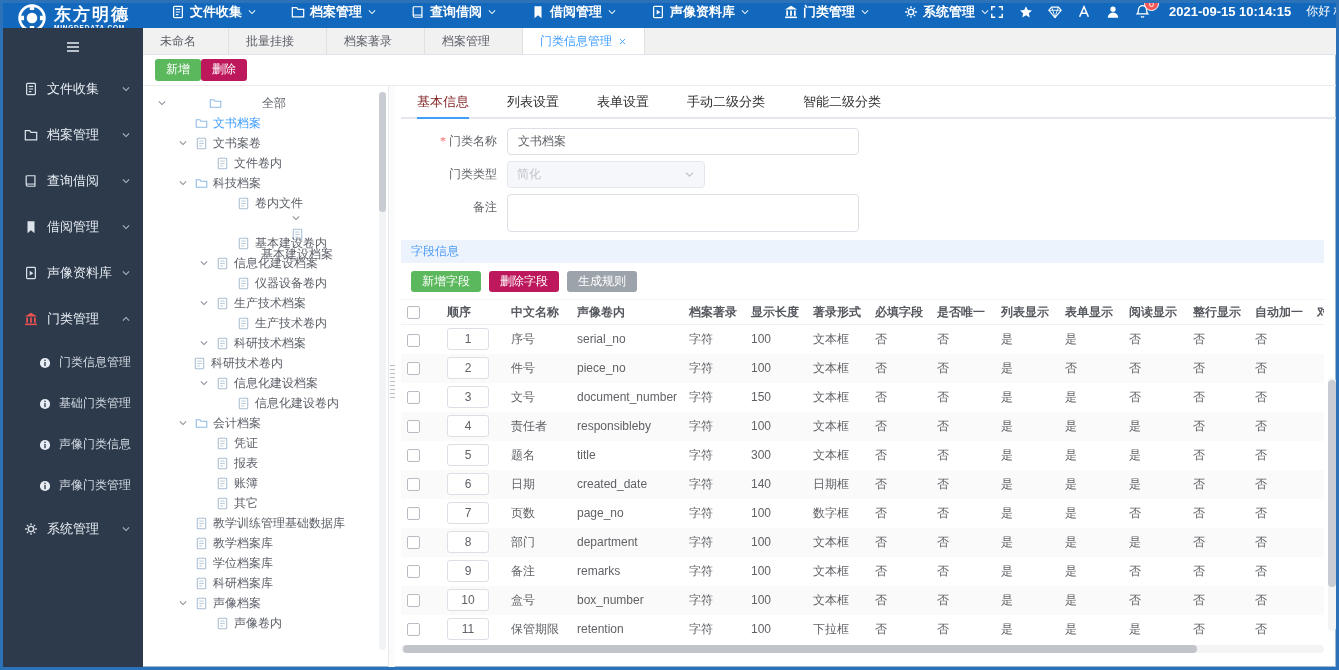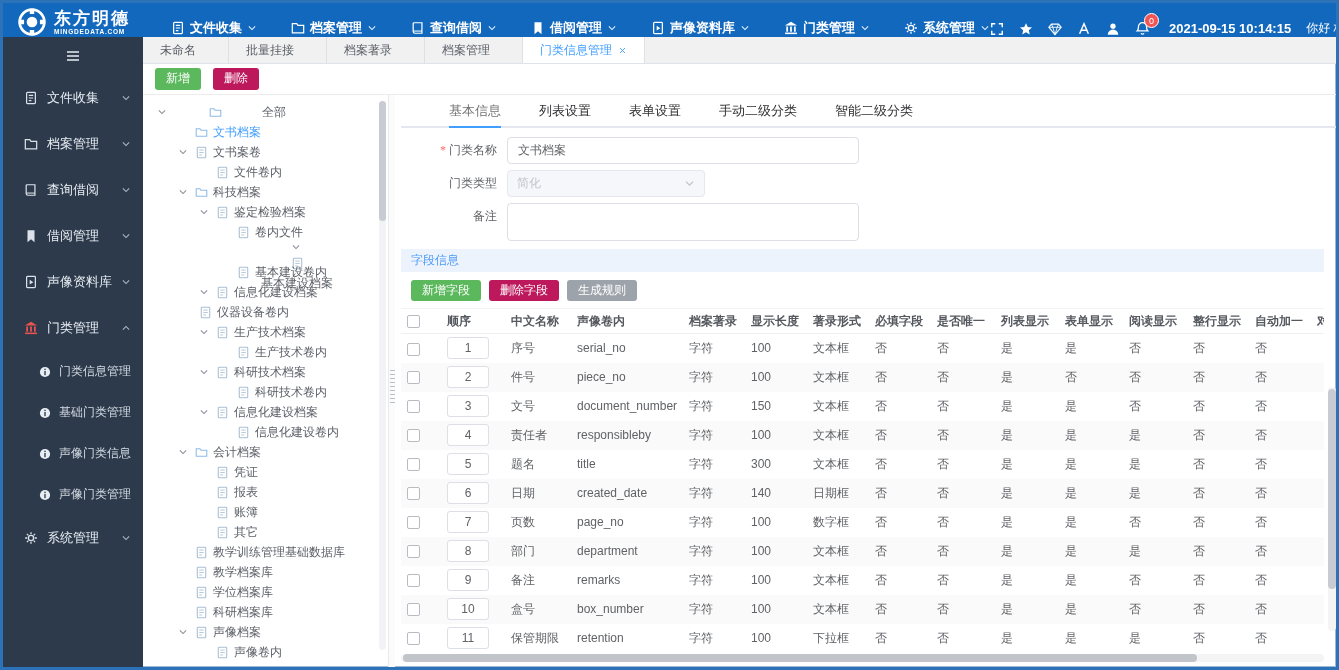--- a/index.html
+++ b/index.html
@@ -1,21 +1,21 @@
 <!DOCTYPE html>
 <html><head>
 <meta charset="utf-8">
 <style>
   html,body{margin:0;padding:0;background:#e8edf2;}
   body{width:1339px;height:670px;font-family:"Liberation Sans","DejaVu Sans",sans-serif;-webkit-font-smoothing:antialiased;}
   *{box-sizing:border-box;}
   .window{position:relative;width:1339px;height:670px;border:3px solid #2b72b8;box-shadow:inset 0 0 0 1px #9db9d6;background:#fff;overflow:hidden;display:flex;flex-direction:column;}
   .i{width:1em;height:1em;display:block;}
   
-  .topbar{height:34px;background:#1268bd;display:flex;align-items:flex-end;color:#fff;padding:0 12px 0 14px;flex-shrink:0;}
+  .topbar{height:25px;background:#1268bd;display:flex;align-items:flex-start;color:#fff;padding:0 12px 0 14px;flex-shrink:0;}
   .logo{display:flex;align-items:center;gap:7px;width:148px;flex-shrink:0;}
   .logo-badge{font-size:30px;color:#fff;}
   .logo-cn{font-size:17px;font-weight:bold;letter-spacing:2px;line-height:18px;}
   .logo-en{font-size:6.5px;letter-spacing:.12em;font-weight:bold;}
   .top-menus{display:flex;align-items:center;gap:34px;margin-left:6px;}
   .top-menu{display:flex;align-items:center;gap:5px;font-size:13px;font-weight:bold;cursor:pointer;white-space:nowrap;}
   .top-menu .m-ico{font-size:14px;}
   .top-menu .chev{font-size:10px;opacity:.9;}
   .top-right{margin-left:auto;display:flex;align-items:center;gap:15px;}
   .icon-btn{font-size:14px;cursor:pointer;position:relative;}
@@ -33,21 +33,21 @@
   .side-item .chev{margin-left:auto;font-size:10px;color:#aeb9c6;}
   .side-sub{height:41px;display:flex;align-items:center;gap:8px;padding-left:36px;font-size:12px;color:#d4dbe4;cursor:pointer;background:#2d3a4b;}
   .side-sub .info-ico{font-size:12px;color:#e7edf3;}
   .content{flex:1;display:flex;flex-direction:column;min-width:0;}
   
   .tabbar{height:27px;background:#f1f1f1;border-bottom:1px solid #dfe4ea;display:flex;flex-shrink:0;}
   .wtab{display:flex;align-items:center;gap:6px;padding:0 17px;font-size:12px;color:#5a5e66;border-right:1px solid #e0e0e0;cursor:pointer;background:#f1f1f1;}
   .wtab.active{background:#fff;color:#409eff;}
   .wtab .close{font-size:9px;color:#409eff;}
   
-  .toolbar{height:31px;display:flex;align-items:center;gap:12px;padding:0 12px;border-bottom:1px solid #ececec;flex-shrink:0;}
+  .toolbar{height:31px;display:flex;align-items:center;gap:0;padding:0 12px;border-bottom:1px solid #ececec;flex-shrink:0;}
   .btn{font-size:12px;color:#fff;border:none;border-radius:3px;padding:4px 11px;cursor:pointer;line-height:1.1;}
   .btn-green{background:#5cb85c;}
   .btn-red{background:#be185d;}
   .btn-gray{background:#9da3ab;}
   
   .split{flex:1;display:flex;min-height:0;position:relative;}
   .tree-panel{width:252px;flex-shrink:0;position:relative;overflow:hidden;padding-top:7px;}
   .tree-item{height:20px;display:flex;align-items:center;gap:5px;font-size:12px;color:#5a5e66;cursor:pointer;white-space:nowrap;}
   .tree-item .t-chev{font-size:10px;color:#8a8f98;width:12px;flex-shrink:0;}
   .tree-item .t-ico{font-size:13px;flex-shrink:0;}
@@ -55,21 +55,21 @@
   [data-icon="tree-folder-icon"]{color:#8fbae6;}
   [data-icon="tree-doc-icon"]{color:#a9bed2;}
   .tree-scroll{position:absolute;top:6px;right:9px;width:7px;height:96%;background:#f1f3f5;border-radius:4px;}
   .tree-scroll .thumb{position:absolute;top:0;width:7px;height:120px;background:#c8ccd2;border-radius:4px;}
   .splitter{position:absolute;top:0;right:0;width:7px;height:100%;background:#fbfbfc;border-left:1px solid #e6e9ee;cursor:col-resize;}
   .splitter .grip{position:absolute;top:48%;left:1px;width:5px;height:34px;background:repeating-linear-gradient(#b9bec7 0 1.5px,transparent 1.5px 4px);}
   
   .main-panel{flex:1;min-width:0;position:relative;display:flex;flex-direction:column;padding-left:6px;overflow:hidden;}
   .dtabs{display:flex;align-items:stretch;height:33px;border-bottom:2px solid #e4e7ed;padding-left:16px;flex-shrink:0;}
   .dtab{margin-right:38px;font-size:13px;color:#303133;display:flex;align-items:center;cursor:pointer;position:relative;white-space:nowrap;}
-  .dtab.active{color:#737373;margin-left:32px;}
+  .dtab.active{color:#7f1d1d;}
   .dtab.active::after{content:"";position:absolute;left:0;right:0;bottom:-2px;height:2px;background:#409eff;}
   .form{padding:9px 0 2px 0;font-size:12px;color:#606266;flex-shrink:0;font-family:Liberation Serif, serif;}
   .form-row{display:flex;align-items:flex-start;margin-bottom:6px;}
   .form-label{width:106px;text-align:right;padding-right:10px;line-height:27px;white-space:nowrap;}
   .req::before{content:"* ";color:#f56c6c;}
   .inp{width:352px;height:27px;border:1px solid #dcdfe6;border-radius:4px;padding:0 10px;font-size:12px;color:#606266;font-family:inherit;outline:none;background:#fff;}
   .sel{width:198px;height:27px;border:1px solid #e4e7ed;border-radius:4px;padding:0 9px;font-size:12px;color:#c0c4cc;background:#f5f7fa;display:flex;align-items:center;justify-content:space-between;cursor:not-allowed;}
   .sel .chev{font-size:11px;color:#c0c4cc;}
   .txa{width:352px;height:38px;border:1px solid #dcdfe6;border-radius:4px;resize:none;font-family:inherit;font-size:12px;padding:4px 10px;outline:none;}
   .section-band{height:23px;background:#ecf3fd;color:#4e9af5;font-size:12px;display:flex;align-items:center;padding-left:10px;margin-right:12px;flex-shrink:0;}
@@ -545,156 +545,142 @@
                   </svg>
                 </span>
                 <span class="t-ico" data-icon="tree-folder-icon">
                   <svg class="i" viewBox="0 0 16 16">
                     <path d="M1.5 3.5h4.6l1.3 1.8h7.1v7.4h-13z" fill="none" stroke="currentColor" stroke-width="1.3"></path>
                   </svg>
                 </span>
                 <span>科技档案</span>
               </div>
 
+
+              <div class="tree-item" style="padding-left: 77px;">
+                <span class="t-chev" data-icon="chevron-down-icon" style="visibility: hidden;">
+                  <svg class="i" viewBox="0 0 16 16">
+                    <path d="M3 5.5l5 5 5-5" fill="none" stroke="currentColor" stroke-width="1.7"></path>
+                  </svg>
+                </span>
+                <span class="t-ico" data-icon="tree-doc-icon">
+                  <svg class="i" viewBox="0 0 16 16">
+                    <rect x="2.8" y="1.5" width="10.4" height="13" rx="1" fill="none" stroke="currentColor" stroke-width="1.3"></rect>
+                    <path d="M5.2 5h5.6M5.2 8h5.6M5.2 11h3.6" stroke="currentColor" stroke-width="1" fill="none"></path>
+                  </svg>
+                </span>
+                <span>卷内文件</span>
+              </div>
+
+              <div class="tree-item" style="padding-left: 56px; flex-direction: column;">
+                <span class="t-chev" data-icon="chevron-down-icon">
+                  <svg class="i" viewBox="0 0 16 16">
+                    <path d="M3 5.5l5 5 5-5" fill="none" stroke="currentColor" stroke-width="1.7"></path>
+                  </svg>
+                </span>
+                <span class="t-ico" data-icon="tree-doc-icon">
+                  <svg class="i" viewBox="0 0 16 16">
+                    <rect x="2.8" y="1.5" width="10.4" height="13" rx="1" fill="none" stroke="currentColor" stroke-width="1.3"></rect>
+                    <path d="M5.2 5h5.6M5.2 8h5.6M5.2 11h3.6" stroke="currentColor" stroke-width="1" fill="none"></path>
+                  </svg>
+                </span>
+                <span>基本建设档案</span>
+              </div>
+
+              <div class="tree-item" style="padding-left: 77px;">
+                <span class="t-chev" data-icon="chevron-down-icon" style="visibility: hidden;">
+                  <svg class="i" viewBox="0 0 16 16">
+                    <path d="M3 5.5l5 5 5-5" fill="none" stroke="currentColor" stroke-width="1.7"></path>
+                  </svg>
+                </span>
+                <span class="t-ico" data-icon="tree-doc-icon">
+                  <svg class="i" viewBox="0 0 16 16">
+                    <rect x="2.8" y="1.5" width="10.4" height="13" rx="1" fill="none" stroke="currentColor" stroke-width="1.3"></rect>
+                    <path d="M5.2 5h5.6M5.2 8h5.6M5.2 11h3.6" stroke="currentColor" stroke-width="1" fill="none"></path>
+                  </svg>
+                </span>
+                <span>基本建设卷内</span>
+              </div>
+
               <div class="tree-item" style="padding-left: 56px;">
                 <span class="t-chev" data-icon="chevron-down-icon">
                   <svg class="i" viewBox="0 0 16 16">
                     <path d="M3 5.5l5 5 5-5" fill="none" stroke="currentColor" stroke-width="1.7"></path>
                   </svg>
                 </span>
                 <span class="t-ico" data-icon="tree-doc-icon">
                   <svg class="i" viewBox="0 0 16 16">
                     <rect x="2.8" y="1.5" width="10.4" height="13" rx="1" fill="none" stroke="currentColor" stroke-width="1.3"></rect>
                     <path d="M5.2 5h5.6M5.2 8h5.6M5.2 11h3.6" stroke="currentColor" stroke-width="1" fill="none"></path>
                   </svg>
                 </span>
-                <span>鉴定检验档案</span>
+                <span>信息化建设档案</span>
               </div>
 
               <div class="tree-item" style="padding-left: 77px;">
                 <span class="t-chev" data-icon="chevron-down-icon" style="visibility: hidden;">
                   <svg class="i" viewBox="0 0 16 16">
                     <path d="M3 5.5l5 5 5-5" fill="none" stroke="currentColor" stroke-width="1.7"></path>
                   </svg>
                 </span>
                 <span class="t-ico" data-icon="tree-doc-icon">
                   <svg class="i" viewBox="0 0 16 16">
                     <rect x="2.8" y="1.5" width="10.4" height="13" rx="1" fill="none" stroke="currentColor" stroke-width="1.3"></rect>
                     <path d="M5.2 5h5.6M5.2 8h5.6M5.2 11h3.6" stroke="currentColor" stroke-width="1" fill="none"></path>
                   </svg>
                 </span>
-                <span>卷内文件</span>
-              </div>
-
-              <div class="tree-item" style="padding-left: 56px; flex-direction: column;">
-                <span class="t-chev" data-icon="chevron-down-icon">
-                  <svg class="i" viewBox="0 0 16 16">
-                    <path d="M3 5.5l5 5 5-5" fill="none" stroke="currentColor" stroke-width="1.7"></path>
-                  </svg>
-                </span>
-                <span class="t-ico" data-icon="tree-doc-icon">
-                  <svg class="i" viewBox="0 0 16 16">
-                    <rect x="2.8" y="1.5" width="10.4" height="13" rx="1" fill="none" stroke="currentColor" stroke-width="1.3"></rect>
-                    <path d="M5.2 5h5.6M5.2 8h5.6M5.2 11h3.6" stroke="currentColor" stroke-width="1" fill="none"></path>
-                  </svg>
-                </span>
-                <span>基本建设档案</span>
-              </div>
-
-              <div class="tree-item" style="padding-left: 77px;">
-                <span class="t-chev" data-icon="chevron-down-icon" style="visibility: hidden;">
-                  <svg class="i" viewBox="0 0 16 16">
-                    <path d="M3 5.5l5 5 5-5" fill="none" stroke="currentColor" stroke-width="1.7"></path>
-                  </svg>
-                </span>
-                <span class="t-ico" data-icon="tree-doc-icon">
-                  <svg class="i" viewBox="0 0 16 16">
-                    <rect x="2.8" y="1.5" width="10.4" height="13" rx="1" fill="none" stroke="currentColor" stroke-width="1.3"></rect>
-                    <path d="M5.2 5h5.6M5.2 8h5.6M5.2 11h3.6" stroke="currentColor" stroke-width="1" fill="none"></path>
-                  </svg>
-                </span>
-                <span>基本建设卷内</span>
+                <span>仪器设备卷内</span>
               </div>
 
               <div class="tree-item" style="padding-left: 56px;">
                 <span class="t-chev" data-icon="chevron-down-icon">
                   <svg class="i" viewBox="0 0 16 16">
                     <path d="M3 5.5l5 5 5-5" fill="none" stroke="currentColor" stroke-width="1.7"></path>
                   </svg>
                 </span>
                 <span class="t-ico" data-icon="tree-doc-icon">
                   <svg class="i" viewBox="0 0 16 16">
                     <rect x="2.8" y="1.5" width="10.4" height="13" rx="1" fill="none" stroke="currentColor" stroke-width="1.3"></rect>
                     <path d="M5.2 5h5.6M5.2 8h5.6M5.2 11h3.6" stroke="currentColor" stroke-width="1" fill="none"></path>
                   </svg>
                 </span>
-                <span>信息化建设档案</span>
-              </div>
-
-              <div class="tree-item" style="padding-left: 39px;">
-                <span class="t-chev" data-icon="chevron-down-icon" style="visibility: hidden;">
-                  <svg class="i" viewBox="0 0 16 16">
-                    <path d="M3 5.5l5 5 5-5" fill="none" stroke="currentColor" stroke-width="1.7"></path>
-                  </svg>
-                </span>
-                <span class="t-ico" data-icon="tree-doc-icon">
-                  <svg class="i" viewBox="0 0 16 16">
-                    <rect x="2.8" y="1.5" width="10.4" height="13" rx="1" fill="none" stroke="currentColor" stroke-width="1.3"></rect>
-                    <path d="M5.2 5h5.6M5.2 8h5.6M5.2 11h3.6" stroke="currentColor" stroke-width="1" fill="none"></path>
-                  </svg>
-                </span>
-                <span>仪器设备卷内</span>
+                <span>生产技术档案</span>
+              </div>
+
+              <div class="tree-item" style="padding-left: 77px;">
+                <span class="t-chev" data-icon="chevron-down-icon" style="visibility: hidden;">
+                  <svg class="i" viewBox="0 0 16 16">
+                    <path d="M3 5.5l5 5 5-5" fill="none" stroke="currentColor" stroke-width="1.7"></path>
+                  </svg>
+                </span>
+                <span class="t-ico" data-icon="tree-doc-icon">
+                  <svg class="i" viewBox="0 0 16 16">
+                    <rect x="2.8" y="1.5" width="10.4" height="13" rx="1" fill="none" stroke="currentColor" stroke-width="1.3"></rect>
+                    <path d="M5.2 5h5.6M5.2 8h5.6M5.2 11h3.6" stroke="currentColor" stroke-width="1" fill="none"></path>
+                  </svg>
+                </span>
+                <span>生产技术卷内</span>
               </div>
 
               <div class="tree-item" style="padding-left: 56px;">
                 <span class="t-chev" data-icon="chevron-down-icon">
                   <svg class="i" viewBox="0 0 16 16">
                     <path d="M3 5.5l5 5 5-5" fill="none" stroke="currentColor" stroke-width="1.7"></path>
                   </svg>
                 </span>
                 <span class="t-ico" data-icon="tree-doc-icon">
                   <svg class="i" viewBox="0 0 16 16">
                     <rect x="2.8" y="1.5" width="10.4" height="13" rx="1" fill="none" stroke="currentColor" stroke-width="1.3"></rect>
                     <path d="M5.2 5h5.6M5.2 8h5.6M5.2 11h3.6" stroke="currentColor" stroke-width="1" fill="none"></path>
                   </svg>
                 </span>
-                <span>生产技术档案</span>
-              </div>
-
-              <div class="tree-item" style="padding-left: 77px;">
-                <span class="t-chev" data-icon="chevron-down-icon" style="visibility: hidden;">
-                  <svg class="i" viewBox="0 0 16 16">
-                    <path d="M3 5.5l5 5 5-5" fill="none" stroke="currentColor" stroke-width="1.7"></path>
-                  </svg>
-                </span>
-                <span class="t-ico" data-icon="tree-doc-icon">
-                  <svg class="i" viewBox="0 0 16 16">
-                    <rect x="2.8" y="1.5" width="10.4" height="13" rx="1" fill="none" stroke="currentColor" stroke-width="1.3"></rect>
-                    <path d="M5.2 5h5.6M5.2 8h5.6M5.2 11h3.6" stroke="currentColor" stroke-width="1" fill="none"></path>
-                  </svg>
-                </span>
-                <span>生产技术卷内</span>
-              </div>
-
-              <div class="tree-item" style="padding-left: 56px;">
-                <span class="t-chev" data-icon="chevron-down-icon">
-                  <svg class="i" viewBox="0 0 16 16">
-                    <path d="M3 5.5l5 5 5-5" fill="none" stroke="currentColor" stroke-width="1.7"></path>
-                  </svg>
-                </span>
-                <span class="t-ico" data-icon="tree-doc-icon">
-                  <svg class="i" viewBox="0 0 16 16">
-                    <rect x="2.8" y="1.5" width="10.4" height="13" rx="1" fill="none" stroke="currentColor" stroke-width="1.3"></rect>
-                    <path d="M5.2 5h5.6M5.2 8h5.6M5.2 11h3.6" stroke="currentColor" stroke-width="1" fill="none"></path>
-                  </svg>
-                </span>
                 <span>科研技术档案</span>
               </div>
 
-              <div class="tree-item" style="padding-left: 77px;">
+              <div class="tree-item" style="padding-left: 33px;">
                 <span class="t-chev" data-icon="chevron-down-icon" style="visibility: hidden;">
                   <svg class="i" viewBox="0 0 16 16">
                     <path d="M3 5.5l5 5 5-5" fill="none" stroke="currentColor" stroke-width="1.7"></path>
                   </svg>
                 </span>
                 <span class="t-ico" data-icon="tree-doc-icon">
                   <svg class="i" viewBox="0 0 16 16">
                     <rect x="2.8" y="1.5" width="10.4" height="13" rx="1" fill="none" stroke="currentColor" stroke-width="1.3"></rect>
                     <path d="M5.2 5h5.6M5.2 8h5.6M5.2 11h3.6" stroke="currentColor" stroke-width="1" fill="none"></path>
                   </svg>

